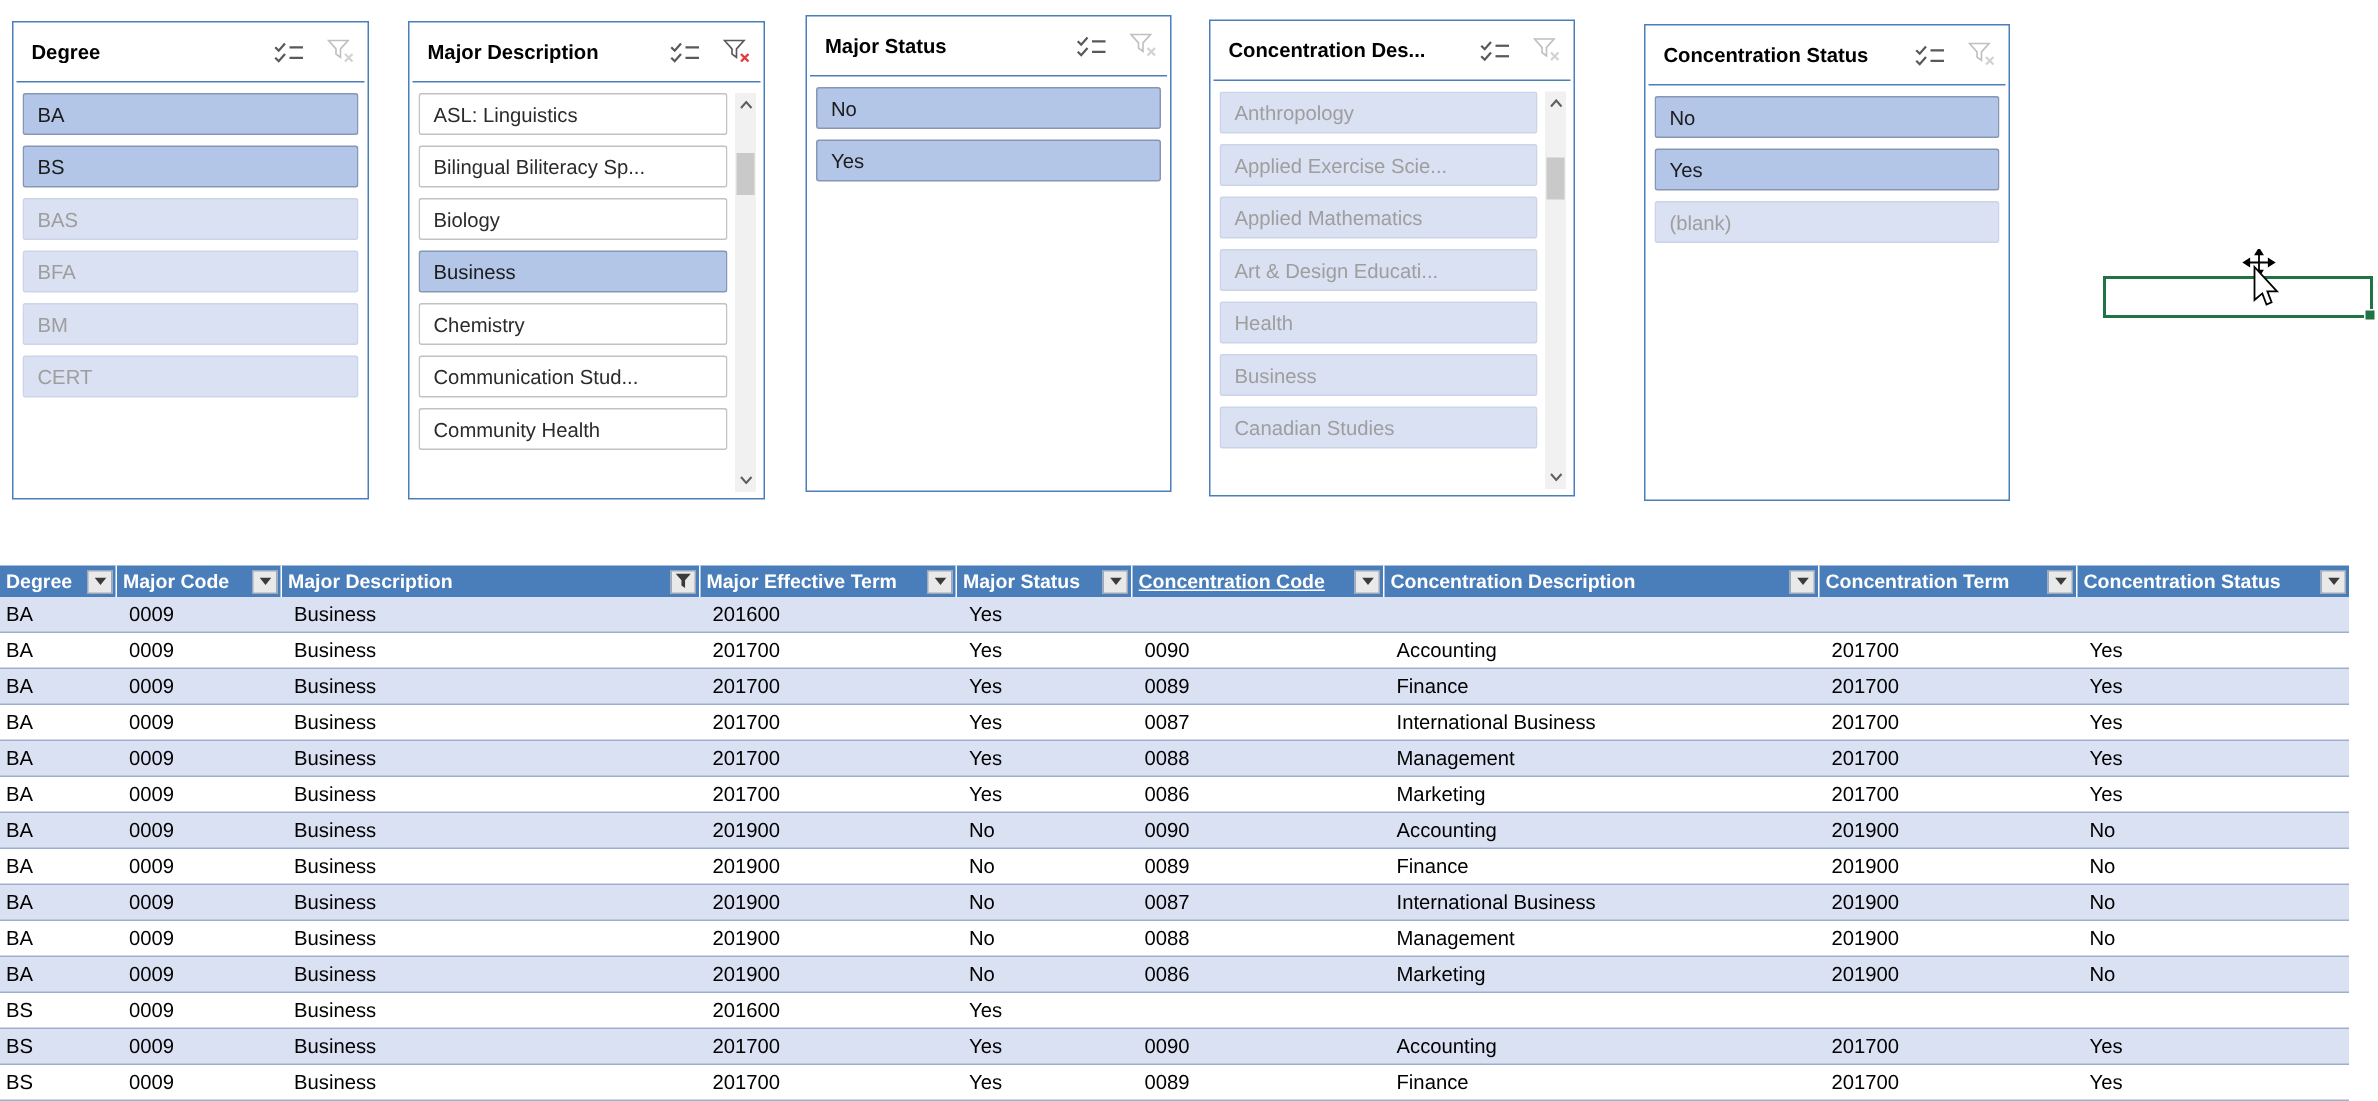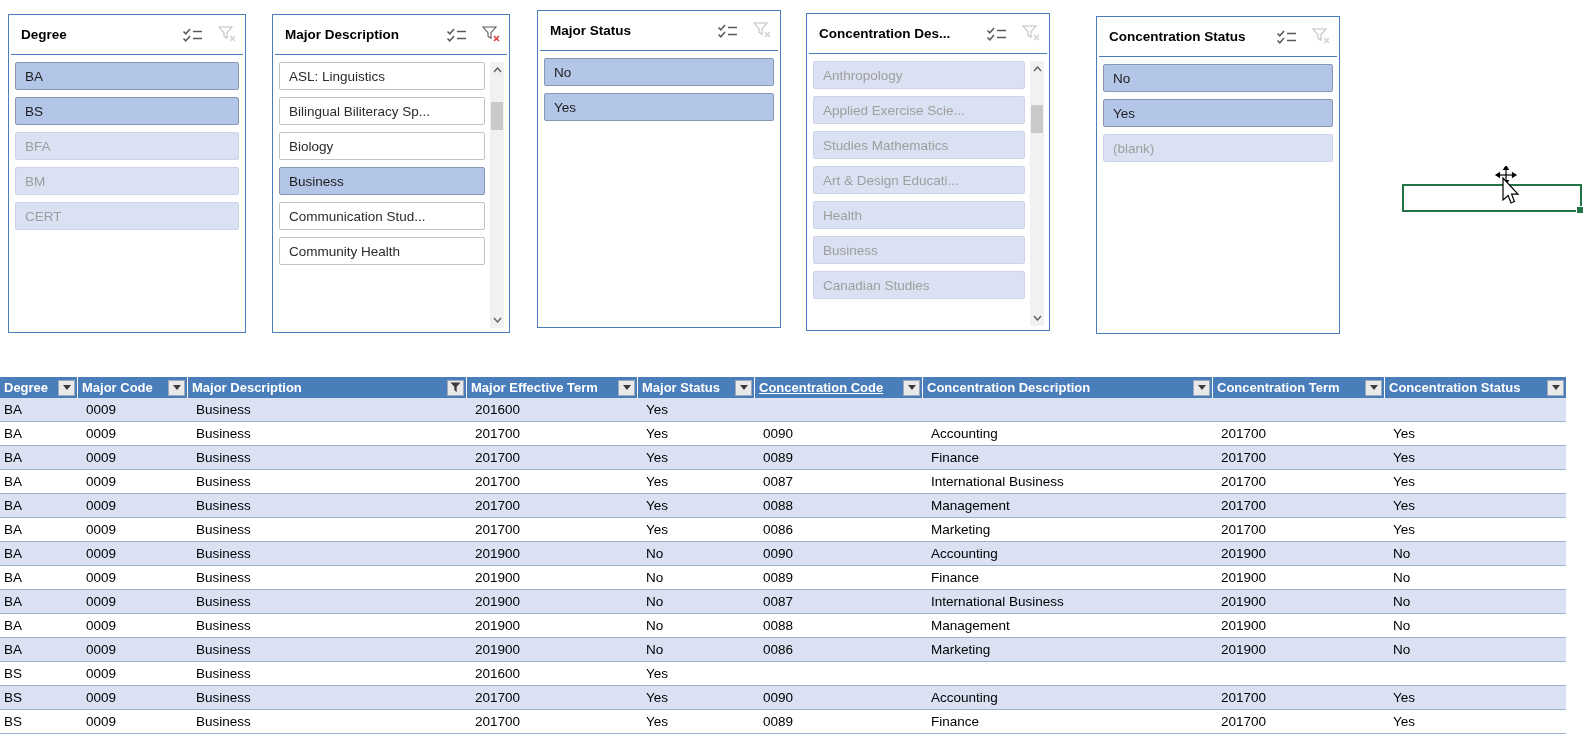--- a/index.html
+++ b/index.html
@@ -101,20 +101,21 @@
         <svg width="19" height="17" viewBox="0 0 19 17">
             <path d="M1 1h13l-5 5.6v5.6l-3-2.1V6.6Z" fill="none" stroke="#c0c0c0" stroke-width="1.1"></path>
             <path d="M12 10l5 5M17 10l-5 5" stroke="#d2d2d2" stroke-width="1.5"></path>
           </svg>
       </span>
     </span>
   </div>
   <div class="sl-items">
       <div class="sl-item selected">BA</div>
       <div class="sl-item selected">BS</div>
+      <div class="sl-item selected-nodata">BAS</div>
       <div class="sl-item selected-nodata">BFA</div>
       <div class="sl-item selected-nodata">BM</div>
       <div class="sl-item selected-nodata">CERT</div>
     </div>
 </div>
 
 <div class="slicer" style="left:272px;top:14px;width:238px;height:319px">
   <div class="sl-head">
     <span class="sl-title">Major Description</span>
     <span class="sl-icons">
@@ -132,20 +133,21 @@
             <path d="M12 10l5 5M17 10l-5 5" stroke="#e03e3e" stroke-width="1.6"></path>
           </svg>
       </span>
     </span>
   </div>
   <div class="sl-items with-sbar">
       <div class="sl-item unselected">ASL: Linguistics</div>
       <div class="sl-item unselected">Bilingual Biliteracy Sp...</div>
       <div class="sl-item unselected">Biology</div>
       <div class="sl-item selected">Business</div>
+      <div class="sl-item unselected">Chemistry</div>
       <div class="sl-item unselected">Communication Stud...</div>
       <div class="sl-item unselected">Community Health</div>
     </div>
   <div class="sbar">
     <div class="sarr up">
         <svg width="9" height="6">
           <polyline points="1,5 4.5,1 8,5" fill="none" stroke="#606060" stroke-width="1.4"></polyline>
         </svg>
       </div>
     <div class="sthumb" style="top:40px;height:28px"></div>
@@ -199,21 +201,21 @@
         <svg width="19" height="17" viewBox="0 0 19 17">
             <path d="M1 1h13l-5 5.6v5.6l-3-2.1V6.6Z" fill="none" stroke="#c0c0c0" stroke-width="1.1"></path>
             <path d="M12 10l5 5M17 10l-5 5" stroke="#d2d2d2" stroke-width="1.5"></path>
           </svg>
       </span>
     </span>
   </div>
   <div class="sl-items with-sbar">
       <div class="sl-item selected-nodata">Anthropology</div>
       <div class="sl-item selected-nodata">Applied Exercise Scie...</div>
-      <div class="sl-item selected-nodata">Studies Mathematics</div>
+      <div class="sl-item selected-nodata">Applied Mathematics</div>
       <div class="sl-item selected-nodata">Art &amp; Design Educati...</div>
       <div class="sl-item selected-nodata">Health</div>
       <div class="sl-item selected-nodata">Business</div>
       <div class="sl-item selected-nodata">Canadian Studies</div>
     </div>
   <div class="sbar">
     <div class="sarr up">
         <svg width="9" height="6">
           <polyline points="1,5 4.5,1 8,5" fill="none" stroke="#606060" stroke-width="1.4"></polyline>
         </svg>

